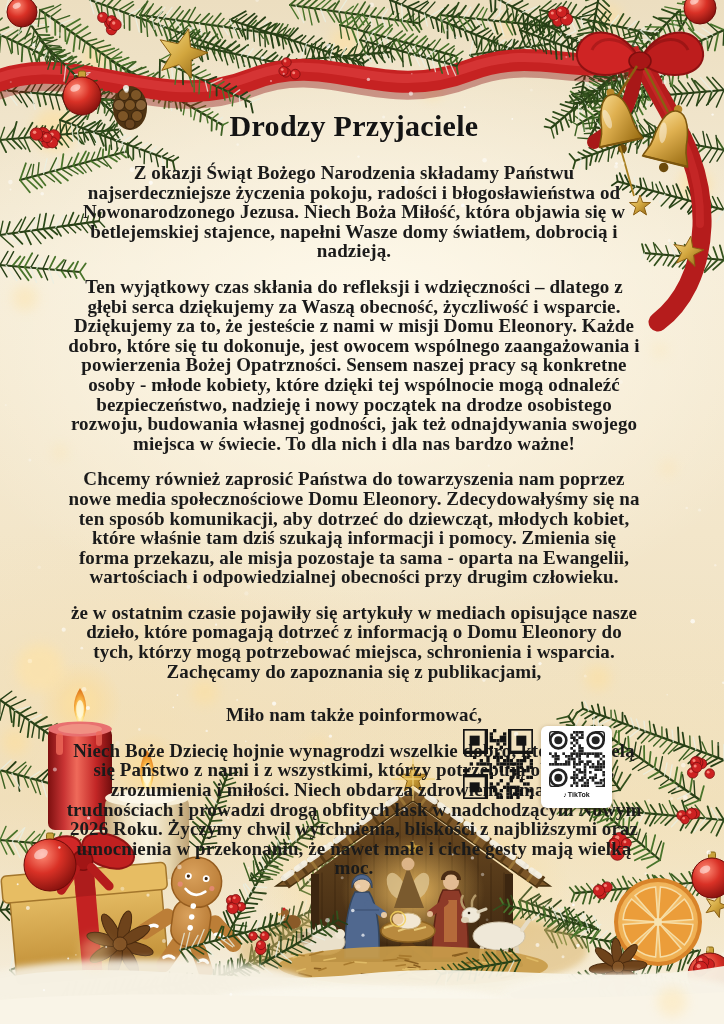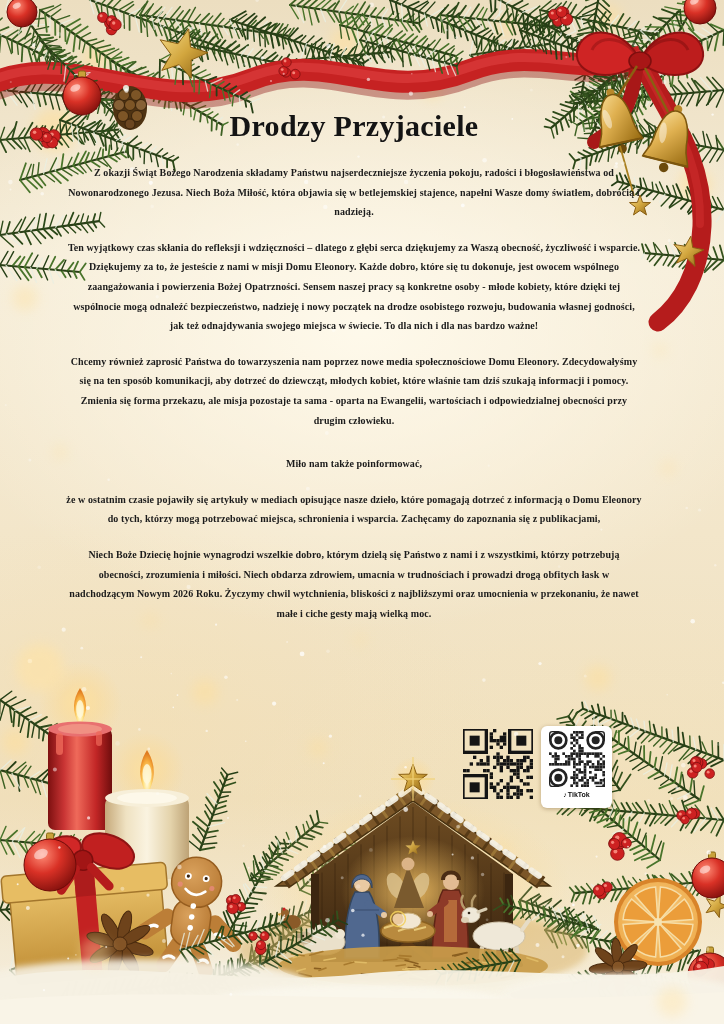--- a/index.html
+++ b/index.html
@@ -9,21 +9,21 @@
     background:
       radial-gradient(ellipse 620px 420px at 50% 32%, rgba(255,250,236,.95), rgba(255,250,236,0) 72%),
       radial-gradient(ellipse 520px 320px at 18% 72%, rgba(246,222,172,.45), rgba(246,222,172,0) 70%),
       radial-gradient(ellipse 560px 360px at 85% 80%, rgba(248,228,180,.4), rgba(248,228,180,0) 70%),
       linear-gradient(180deg,#ecdec0 0%,#f5ecd7 26%,#f3e6ca 52%,#eedfbf 78%,#f6efde 100%);
   }
   #deco{position:absolute;left:0;top:0;width:724px;height:1024px;z-index:1;}
   .content{position:absolute;left:0;right:16px;top:104px;z-index:5;text-align:center;color:#1b1b1b;}
   h1{margin:0 0 15px 0;font-size:30px;line-height:43px;font-weight:700;letter-spacing:.3px;color:#141414;}
   h1 span{display:block;}
-  .para{width:578px;margin:16px auto;font-size:10px;line-height:19.6px;font-weight:700;letter-spacing:.1px;}
+  .para{width:578px;margin:16px auto;font-size:19px;line-height:19.6px;font-weight:700;letter-spacing:.1px;}
   .para.gap{margin-top:24px;}
   .qr-left{position:absolute;left:463px;top:729px;width:70px;height:70px;z-index:6;}
   .qr-left svg{width:70px;height:70px;display:block;}
   .qr-card{
     position:absolute;left:541px;top:726px;width:71px;height:82px;z-index:6;
     background:#ffffff;border-radius:6px;box-shadow:0 1px 4px rgba(80,50,10,.35);
     display:flex;flex-direction:column;align-items:center;justify-content:flex-start;
     padding-top:5px;box-sizing:border-box;
   }
   .qr-card svg{width:56px;height:56px;display:block;}
@@ -1042,22 +1042,22 @@
       </g>
 </svg>
 
 <div class="content">
   <h1>
     <span>Drodzy Przyjaciele</span>
   </h1>
   <p class="para">Z okazji Świąt Bożego Narodzenia składamy Państwu najserdeczniejsze życzenia pokoju, radości i błogosławieństwa od Nowonarodzonego Jezusa. Niech Boża Miłość, która objawia się w betlejemskiej stajence, napełni Wasze domy światłem, dobrocią i nadzieją.</p>
   <p class="para">Ten wyjątkowy czas skłania do refleksji i wdzięczności – dlatego z głębi serca dziękujemy za Waszą obecność, życzliwość i wsparcie. Dziękujemy za to, że jesteście z nami w misji Domu Eleonory. Każde dobro, które się tu dokonuje, jest owocem wspólnego zaangażowania i powierzenia Bożej Opatrzności. Sensem naszej pracy są konkretne osoby - młode kobiety, które dzięki tej wspólnocie mogą odnaleźć bezpieczeństwo, nadzieję i nowy początek na drodze osobistego rozwoju, budowania własnej godności, jak też odnajdywania swojego miejsca w świecie. To dla nich i dla nas bardzo ważne!</p>
   <p class="para">Chcemy również zaprosić Państwa do towarzyszenia nam poprzez nowe media społecznościowe Domu Eleonory. Zdecydowałyśmy się na ten sposób komunikacji, aby dotrzeć do dziewcząt, młodych kobiet, które właśnie tam dziś szukają informacji i pomocy. Zmienia się forma przekazu, ale misja pozostaje ta sama - oparta na Ewangelii, wartościach i odpowiedzialnej obecności przy drugim człowieku.</p>
+  <p class="para">że w ostatnim czasie pojawiły się artykuły w mediach opisujące nasze dzieło, które pomagają dotrzeć z informacją o Domu Eleonory do tych, którzy mogą potrzebować miejsca, schronienia i wsparcia. Zachęcamy do zapoznania się z publikacjami,</p>
   <p class="para gap">Miło nam także poinformować,</p>
-  <p class="para">że w ostatnim czasie pojawiły się artykuły w mediach opisujące nasze dzieło, które pomagają dotrzeć z informacją o Domu Eleonory do tych, którzy mogą potrzebować miejsca, schronienia i wsparcia. Zachęcamy do zapoznania się z publikacjami,</p>
   <p class="para">Niech Boże Dziecię hojnie wynagrodzi wszelkie dobro, którym dzielą się Państwo z nami i z wszystkimi, którzy potrzebują obecności, zrozumienia i miłości. Niech obdarza zdrowiem, umacnia w trudnościach i prowadzi drogą obfitych łask w nadchodzącym Nowym 2026 Roku. Życzymy chwil wytchnienia, bliskości z najbliższymi oraz umocnienia w przekonaniu, że nawet małe i ciche gesty mają wielką moc.</p>
 </div>
 
 <div class="qr-left">
   <svg id="qr1" viewBox="0 0 84 84" xmlns="http://www.w3.org/2000/svg">
         <rect x="36" y="0" width="4" height="4" fill="#141414"></rect>
         <rect x="32" y="4" width="4" height="4" fill="#141414"></rect>
         <rect x="48" y="4" width="4" height="4" fill="#141414"></rect>
         <rect x="32" y="8" width="4" height="4" fill="#141414"></rect>
         <rect x="44" y="8" width="4" height="4" fill="#141414"></rect>

